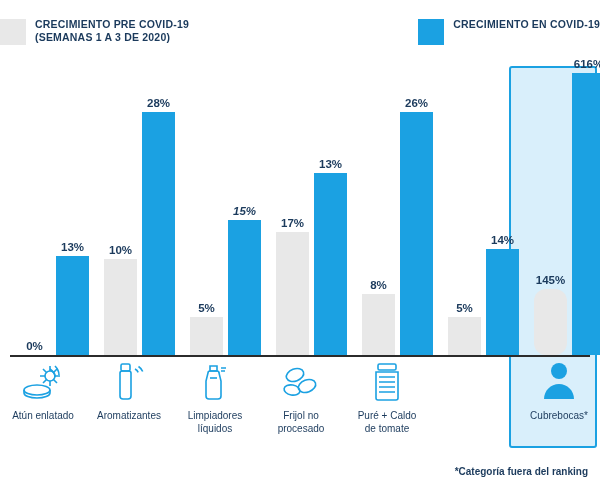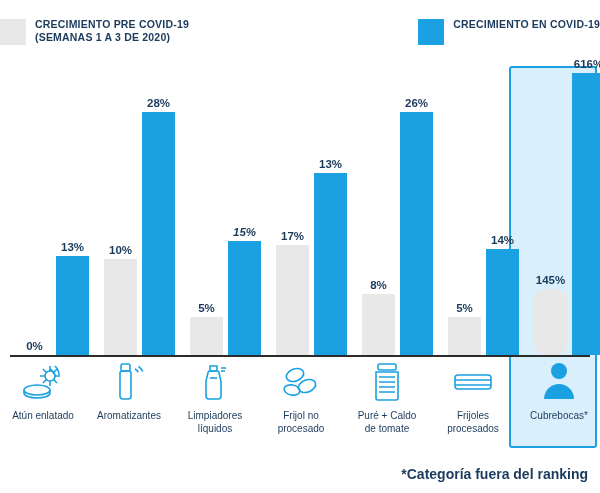--- a/index.html
+++ b/index.html
@@ -57,21 +57,21 @@
   .cat{
     position:absolute;top:0;width:78px;text-align:center;
   }
   .cat .icon{height:44px;display:flex;align-items:center;justify-content:center;}
   .cat .label{
     margin-top:6px;font-size:10px;line-height:12.5px;color:#1b3a5c;
     font-weight:normal;
   }
   .footnote{
     position:absolute;right:12px;top:466px;
-    font-size:14px;font-weight:bold;color:#1b3a5c;
+    font-size:10px;font-weight:bold;color:#1b3a5c;
   }
 </style>
 </head>
 <body>
 
 <div class="page">
 
   <div class="legend">
     <div class="legend-item">
       <div class="legend-swatch" style="background:#e8e8e8;"></div>
@@ -105,26 +105,26 @@
             <span class="val">10%</span>
           </div>
           <div class="bar blue" style="height: 243px;">
             <span class="val">28%</span>
           </div>
         </div>
         <div class="group" style="left: 180px;">
           <div class="bar grey" style="height: 38px;">
             <span class="val">5%</span>
           </div>
-          <div class="bar blue" style="height: 114px; font-style: italic;">
+          <div class="bar blue" style="height: 135px; font-style: italic;">
             <span class="val">15%</span>
           </div>
         </div>
         <div class="group" style="left: 266px;">
-          <div class="bar grey" style="height: 110px;">
+          <div class="bar grey" style="height: 123px;">
             <span class="val">17%</span>
           </div>
           <div class="bar blue" style="height: 182.4px;">
             <span class="val">13%</span>
           </div>
         </div>
         <div class="group" style="left: 352px;">
           <div class="bar grey" style="height: 60.8px;">
             <span class="val">8%</span>
           </div>
@@ -223,34 +223,20 @@
               <path d="M8 11h22v26a2 2 0 0 1-2 2H10a2 2 0 0 1-2-2z"></path>
               <path d="M11 16h16M11 21h16M11 26h16M11 31h16"></path>
             </g>
           </svg>
         </div>
         <div class="label">
           <div>Puré + Caldo</div>
           <div>de tomate</div>
         </div>
       </div>
-      <div class="cat" style="left: 424px;">
-        <div class="icon">
-          <svg width="46" height="32" viewBox="0 0 46 32">
-            <g fill="none" stroke="#1ba1e2" stroke-width="1.6">
-              <rect x="5" y="9" width="36" height="14" rx="3"></rect>
-              <path d="M5 14h36M5 19h36"></path>
-            </g>
-          </svg>
-        </div>
-        <div class="label">
-          <div>Frijoles</div>
-          <div>procesados</div>
-        </div>
-      </div>
       <div class="cat" style="left: 510px;">
         <div class="icon">
           <svg width="40" height="44" viewBox="0 0 40 44">
             <g fill="#1ba1e2">
               <circle cx="20" cy="11" r="8"></circle>
               <path d="M5 39c0-8.3 6.7-15 15-15s15 6.7 15 15z"></path>
             </g>
           </svg>
         </div>
         <div class="label">

